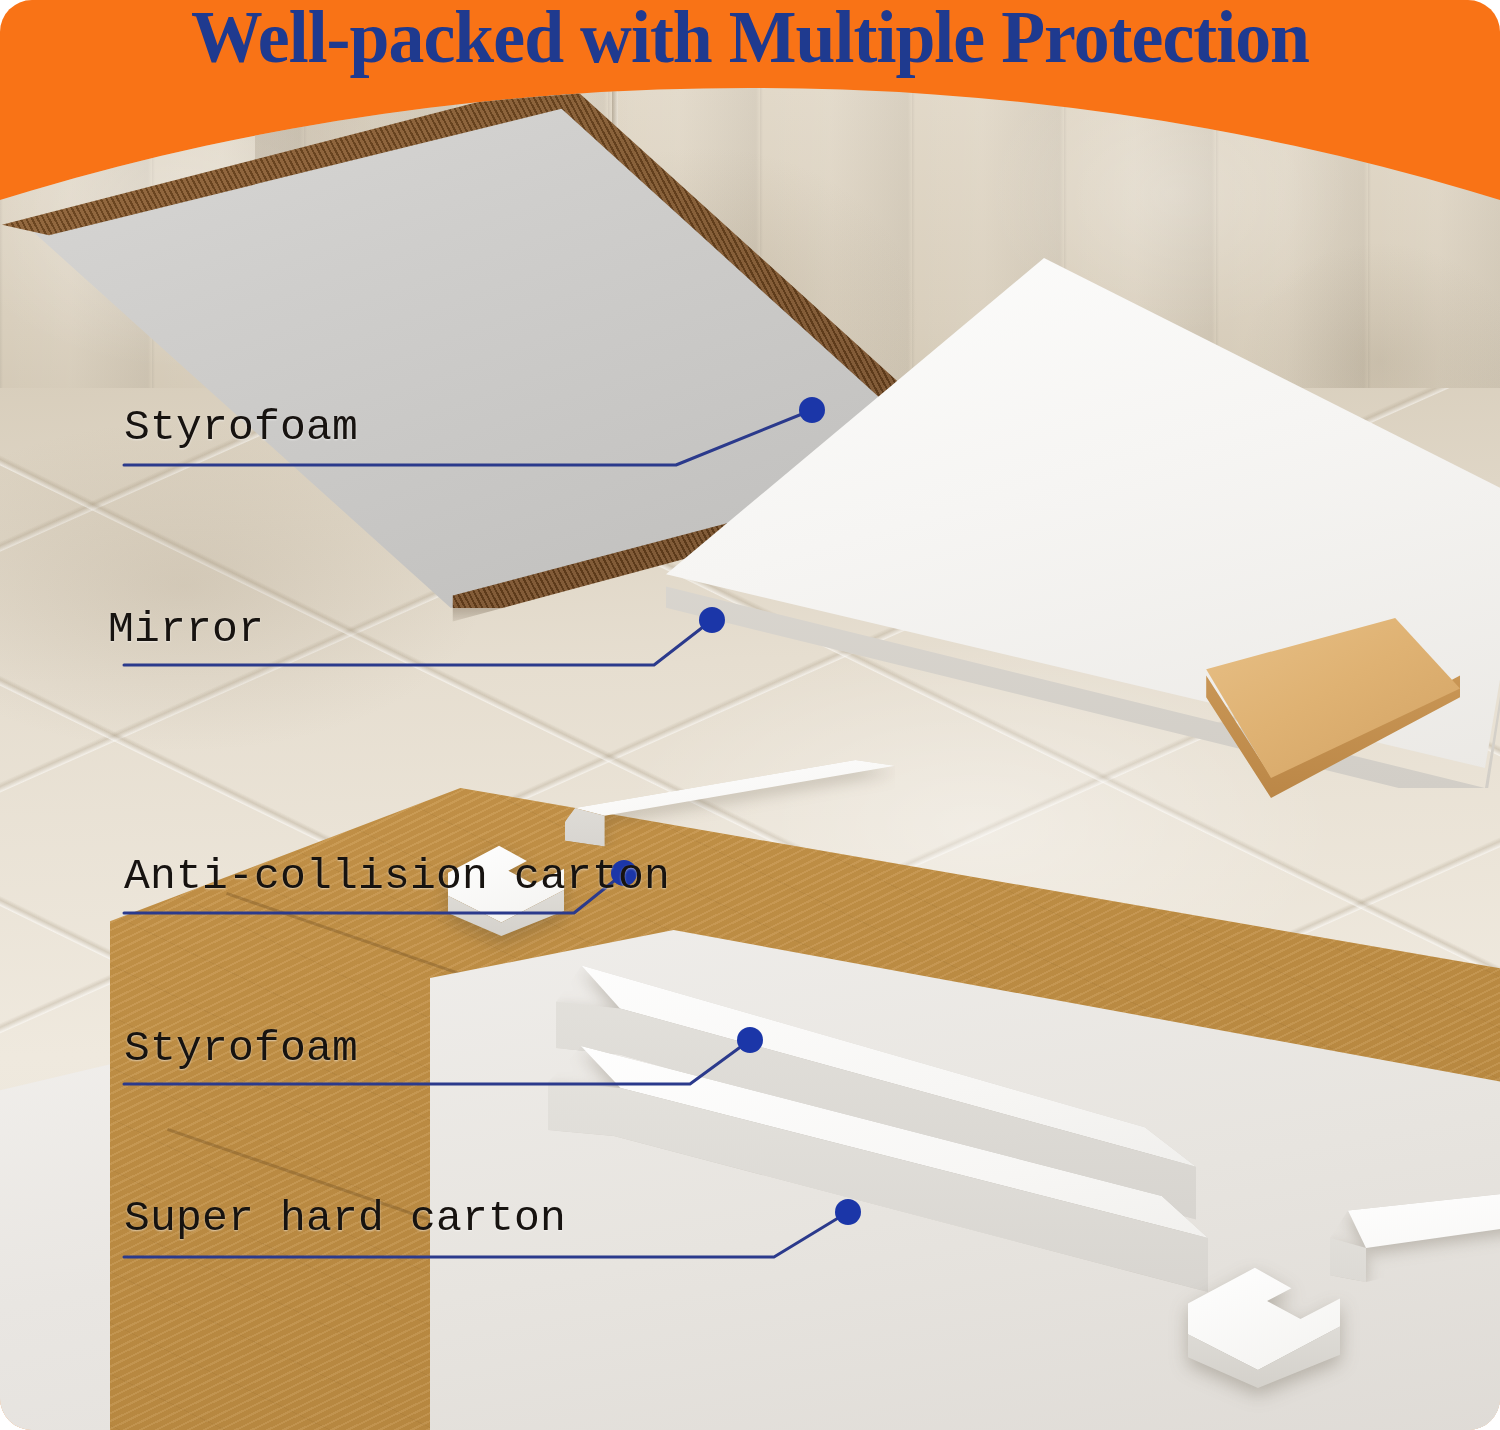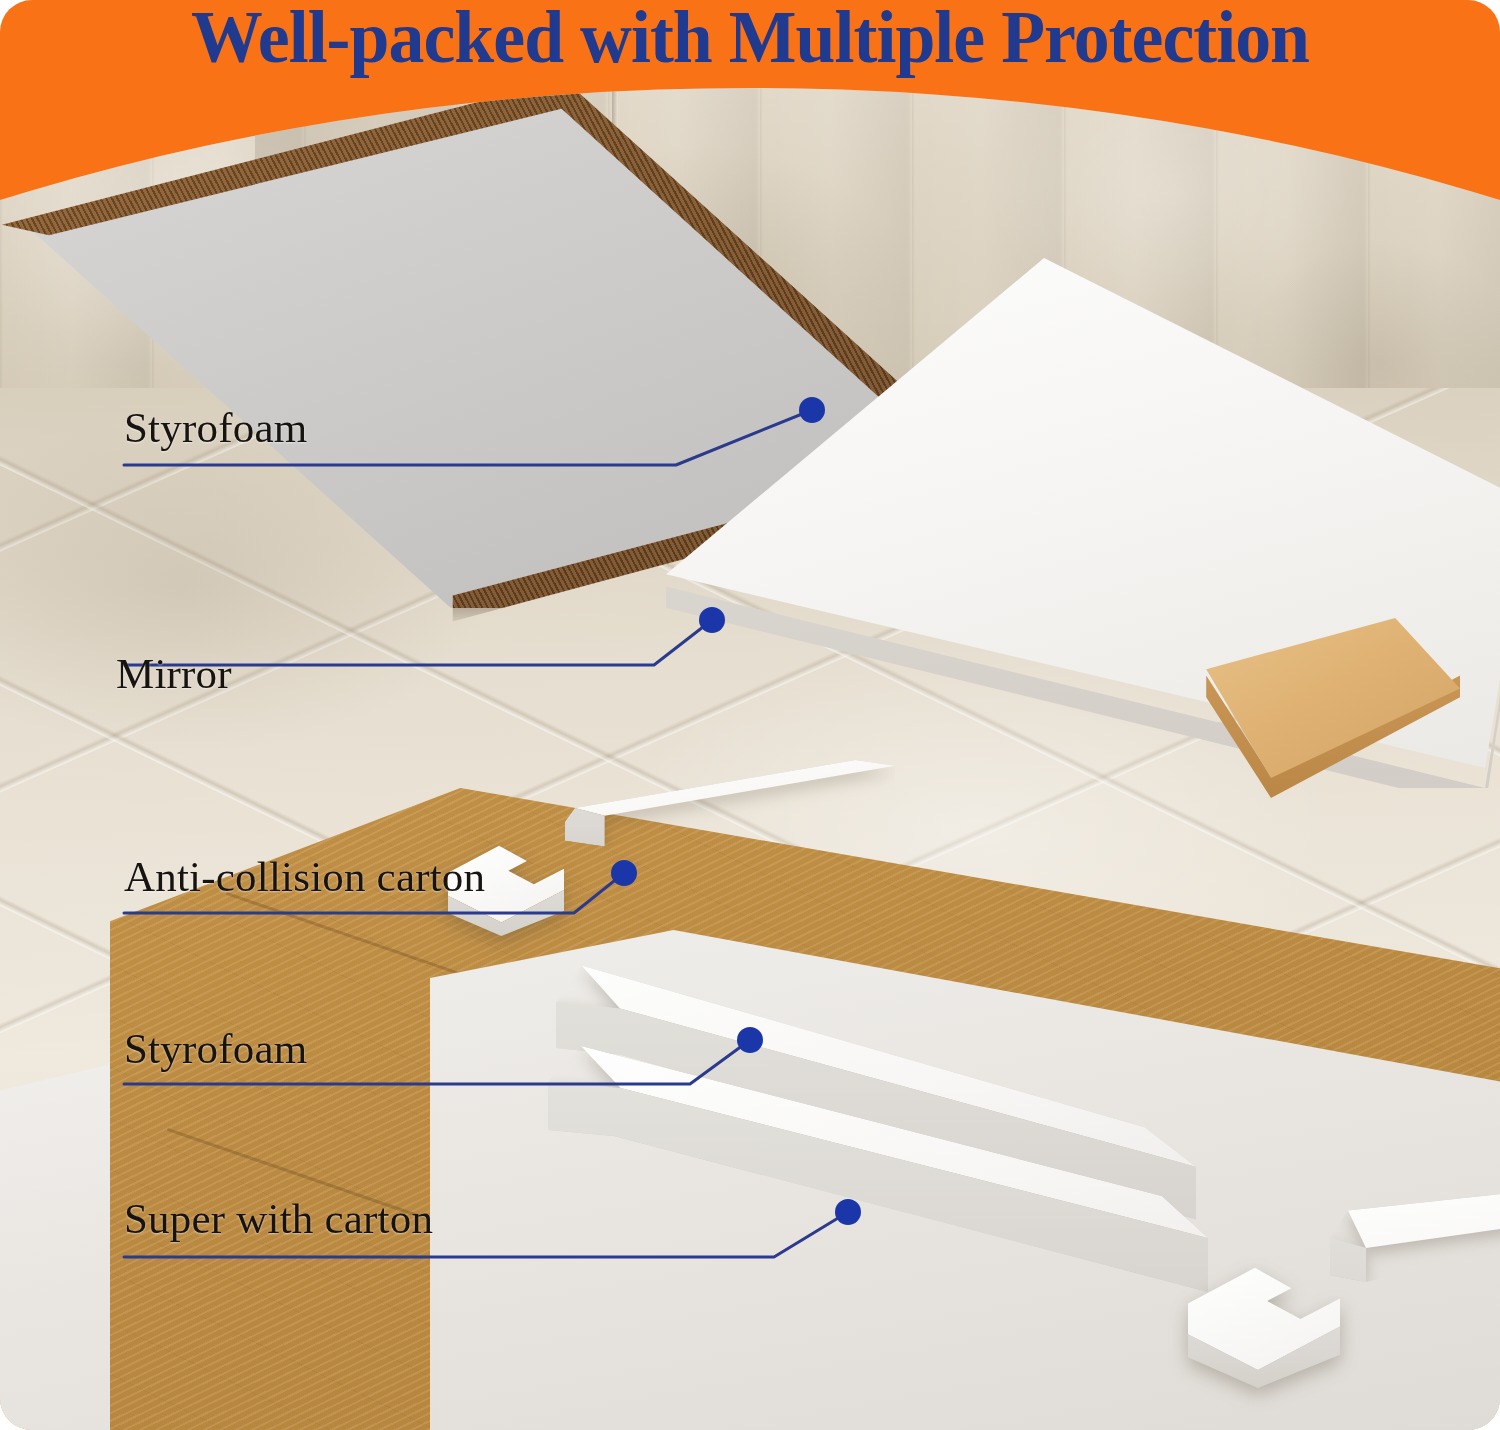--- a/index.html
+++ b/index.html
@@ -158,21 +158,21 @@
     -webkit-clip-path:polygon(0% 34%,44% 6%,68% 22%,52% 32%,74% 46%,100% 30%,100% 52%,46% 86%,0% 58%);
             clip-path:polygon(0% 34%,44% 6%,68% 22%,52% 32%,74% 46%,100% 30%,100% 52%,46% 86%,0% 58%);}
   .blk .b-front{position:absolute;inset:0;background:linear-gradient(180deg,#e9e7e3,#d4d1cb);
     -webkit-clip-path:polygon(0% 58%,46% 86%,100% 52%,100% 74%,46% 100%,0% 76%);
             clip-path:polygon(0% 58%,46% 86%,100% 52%,100% 74%,46% 100%,0% 76%);}
 
   
   #callouts{position:absolute;left:0;top:0;width:1500px;height:1430px;z-index:50;
             pointer-events:none;}
   .lbl{position:absolute;white-space:nowrap;
-       font-family:Liberation Serif, serif;
+       font-family:Liberation Mono, monospace;
        font-weight:300;font-size:43px;color:#171310;letter-spacing:.2px;
        text-shadow:0 1px 2px rgba(255,255,255,.55);}
 </style>
 </head>
 <body>
 
 <div id="page">
 
   <div id="title" style="color: rgb(31, 58, 143);">Well-packed with Multiple Protection</div>
 
@@ -253,19 +253,19 @@
         <circle cx="712" cy="620" r="13" fill="#1b36a8"></circle>
         <polyline points="124,913 574,913 574,913 624,873" fill="none" stroke="#2b3a8c" stroke-width="3" stroke-linejoin="round" stroke-linecap="round"></polyline>
         <circle cx="624" cy="873" r="13" fill="#1b36a8"></circle>
         <polyline points="124,1084 690,1084 690,1084 750,1040" fill="none" stroke="#2b3a8c" stroke-width="3" stroke-linejoin="round" stroke-linecap="round"></polyline>
         <circle cx="750" cy="1040" r="13" fill="#1b36a8"></circle>
         <polyline points="124,1257 774,1257 774,1257 848,1212" fill="none" stroke="#2b3a8c" stroke-width="3" stroke-linejoin="round" stroke-linecap="round"></polyline>
         <circle cx="848" cy="1212" r="13" fill="#1b36a8"></circle>
       </svg>
 
   <div class="lbl" style="left: 124px; top: 403px; color: rgb(23, 19, 16);">Styrofoam</div>
-      <div class="lbl" style="left: 116px; top: 605px; color: rgb(23, 19, 16); margin-top: 44px;">Mirror</div>
+      <div class="lbl" style="left: 108px; top: 605px; color: rgb(23, 19, 16);">Mirror</div>
       <div class="lbl" style="left: 124px; top: 852px; color: rgb(23, 19, 16);">Anti-collision carton</div>
       <div class="lbl" style="left: 124px; top: 1024px; color: rgb(23, 19, 16);">Styrofoam</div>
-      <div class="lbl" style="left: 124px; top: 1194px; color: rgb(23, 19, 16);">Super with carton</div>
+      <div class="lbl" style="left: 124px; top: 1194px; color: rgb(23, 19, 16);">Super hard carton</div>
     </div>
 
 </div>
 
 </body></html>

